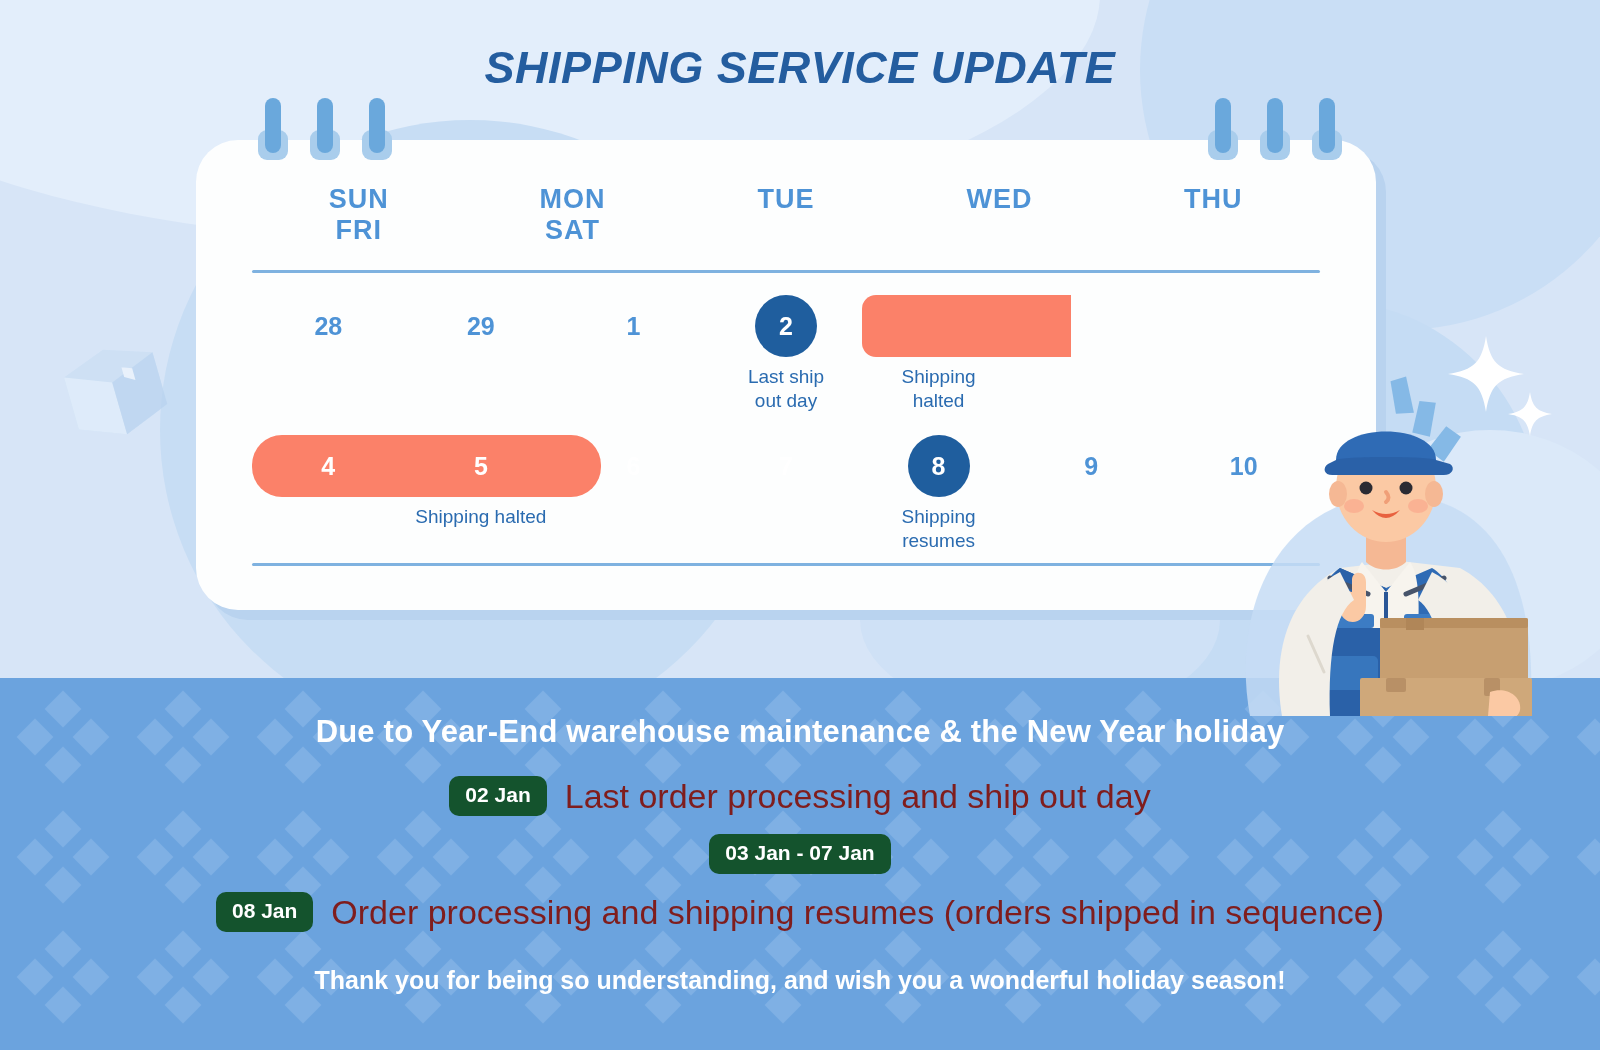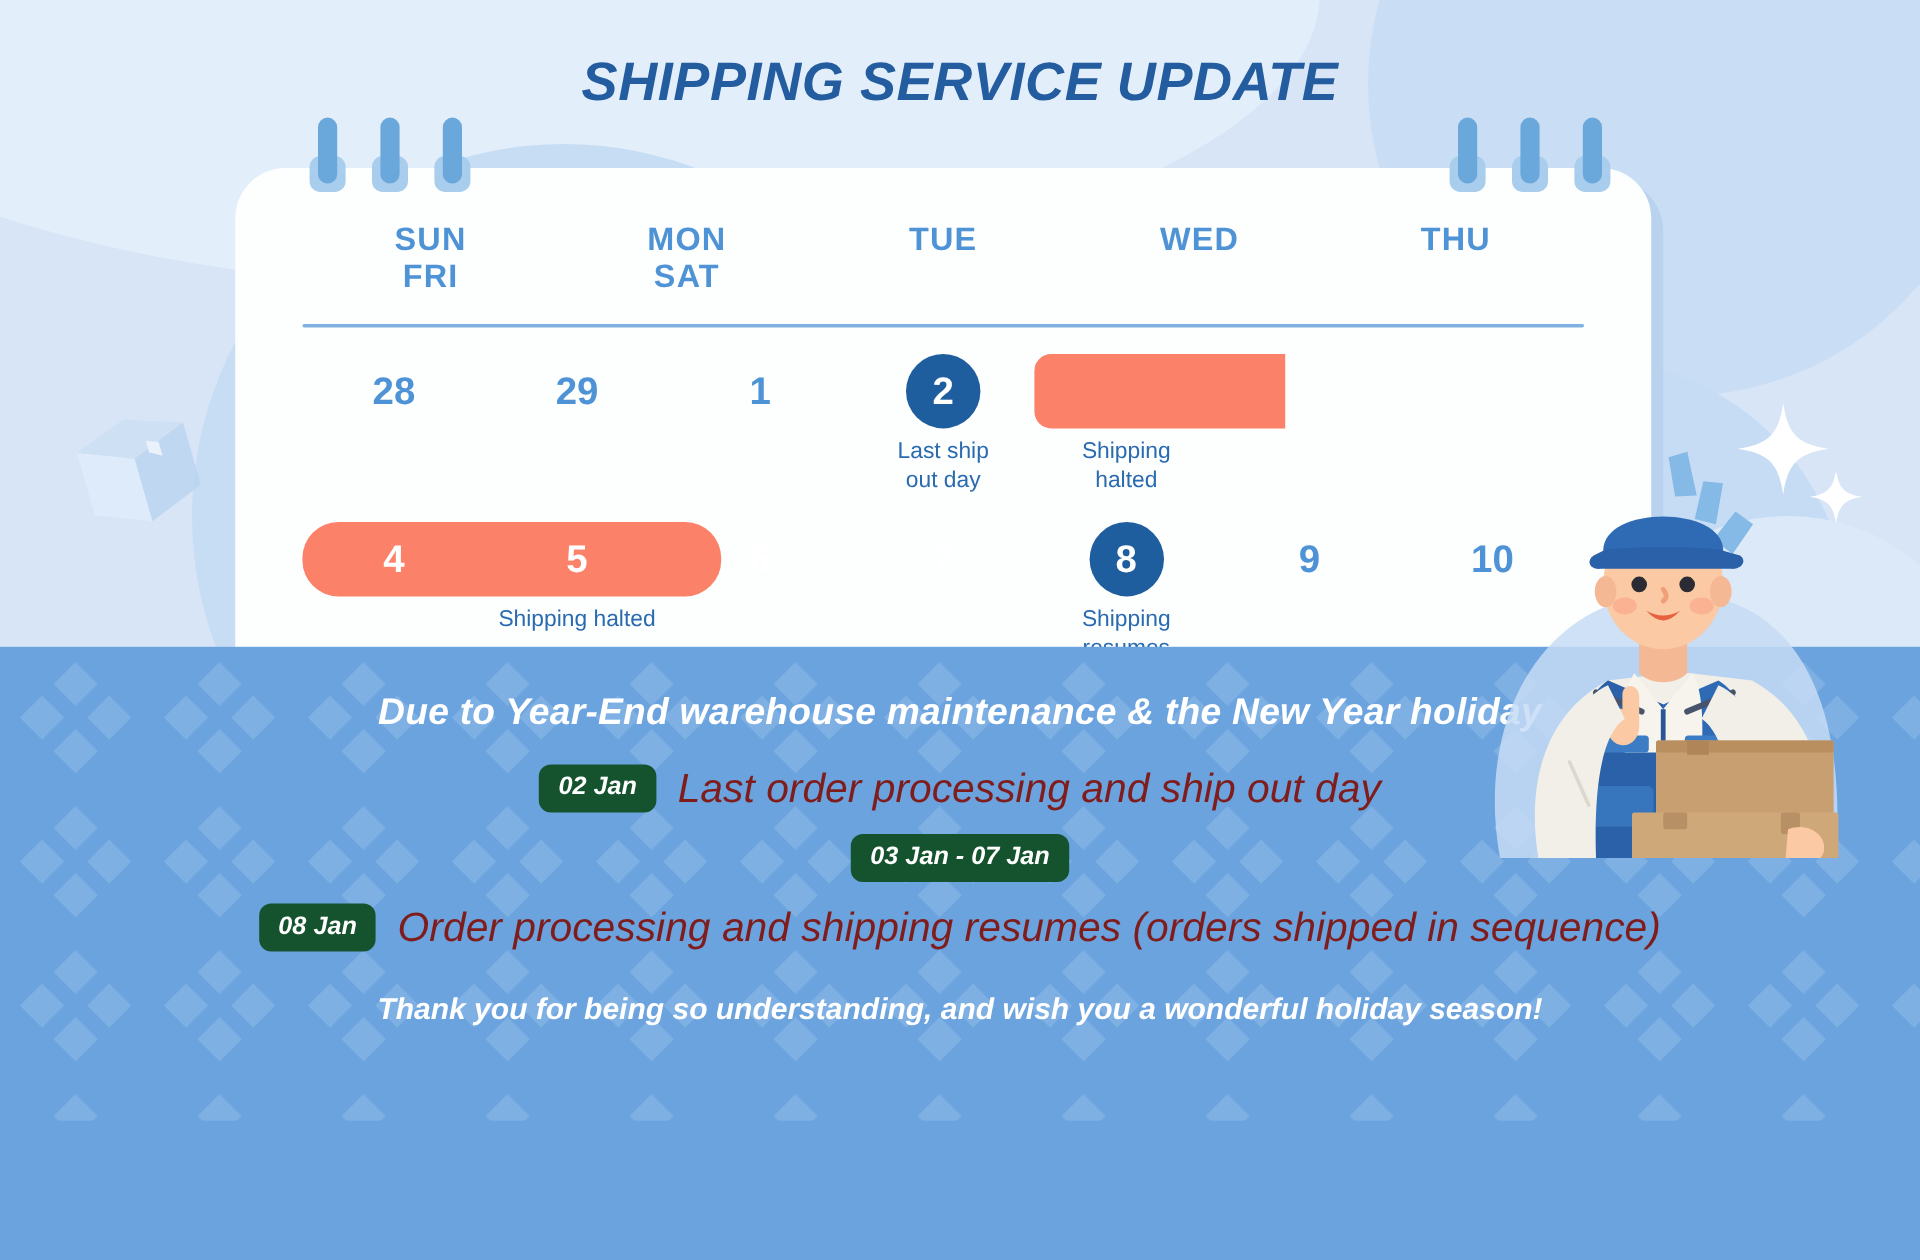--- a/index.html
+++ b/index.html
@@ -133,21 +133,21 @@
   .week-2 { margin-top:22px; }
 
   .cell {
     position:relative;
     text-align:center;
     z-index:2;
     min-height:118px;
   }
   .daynum {
     display:block;
-    font-size:32px; font-weight:bold;
+    font-size:25px; font-weight:bold;
     color:#4e93d6;
     line-height:62px;
     height:62px;
   }
   .daynum.white { color:#ffffff; }
 
   .daynum.circle {
     width:62px; height:62px;
     margin:0 auto;
     background:#1f5e9e;
@@ -179,25 +179,24 @@
     
     top:0; height:62px;
     left:0; width:100%;
     border-radius:30px;
   }
 
   
   .panel {
     position:absolute;
     left:0; bottom:0;
-    width:1600px; height:511px;
+    width:1600px; height:372px;
     background:#6ba3de;
     z-index:7;
     overflow:hidden;
-    font-style:italic;
   }
   .panel-pattern {
     position:absolute; inset:0;
     opacity:1;
   }
   .panel-content {
     position:relative;
     z-index:2;
     padding-top:36px;
     text-align:center;

